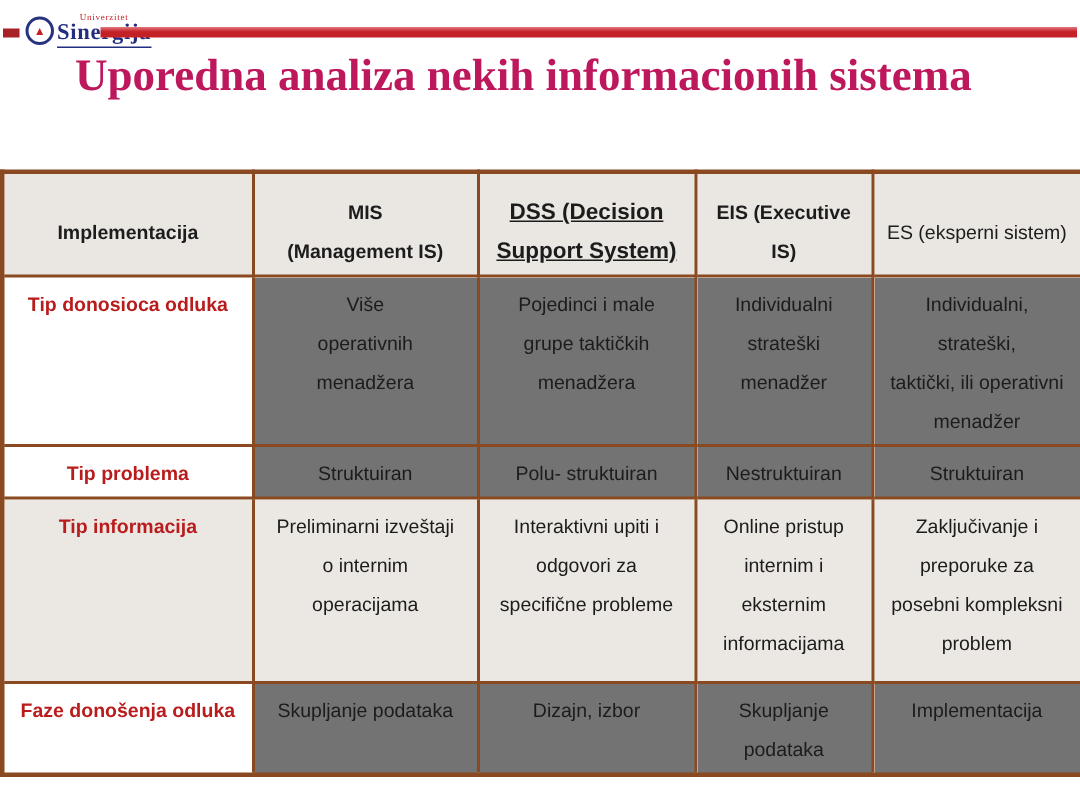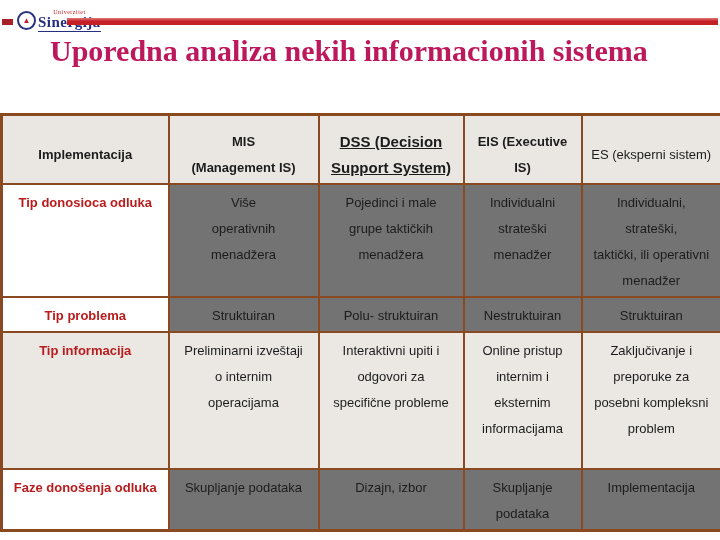--- a/index.html
+++ b/index.html
@@ -69,21 +69,21 @@
   }
   thead tr{height:62px;}
   thead th.hc3{font-size:15px;text-decoration:underline;}
   thead th.hc5{font-weight:normal;}
   tbody th.row-label{
     font-weight:bold;color:#b91c1c;background:inherit;
   }
   tbody td, tbody th{background:#737373;}
   tbody tr:nth-child(1){height:101px;}
   tbody tr:nth-child(2){height:30px;}
-  tbody tr:nth-child(3){height:137px;}
+  tbody tr:nth-child(3){height:123px;}
   tbody tr:nth-child(4){height:29px;}
   tbody tr:nth-child(5){height:43px;}
   tbody tr:nth-child(3) td, tbody tr:nth-child(3) th{background:#ebe8e4;}
 </style>
 </head>
 <body>
 
 <div class="top-band">
   <div class="red-dash"></div>
   <div class="logo">

